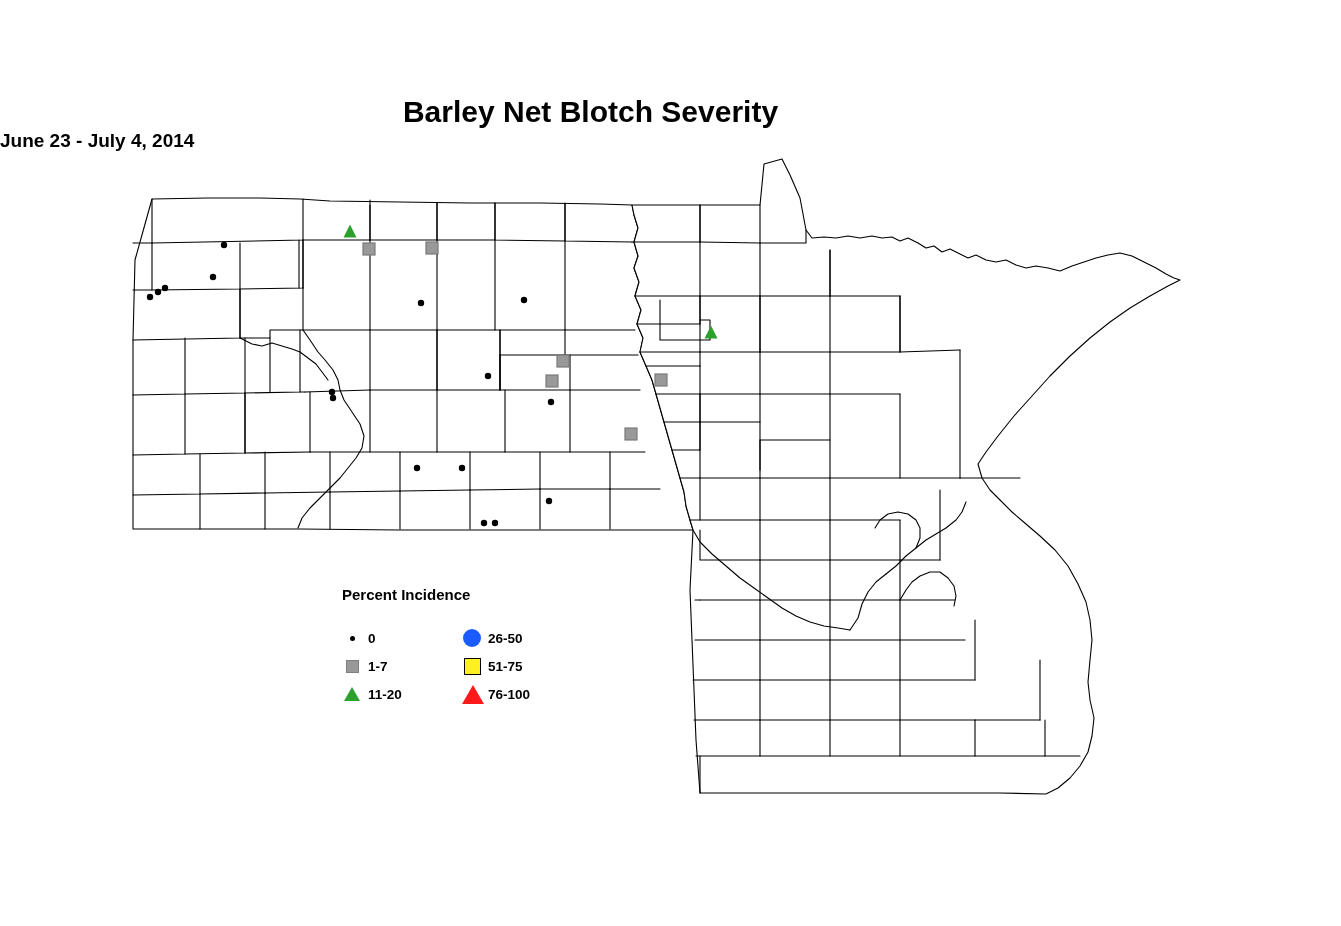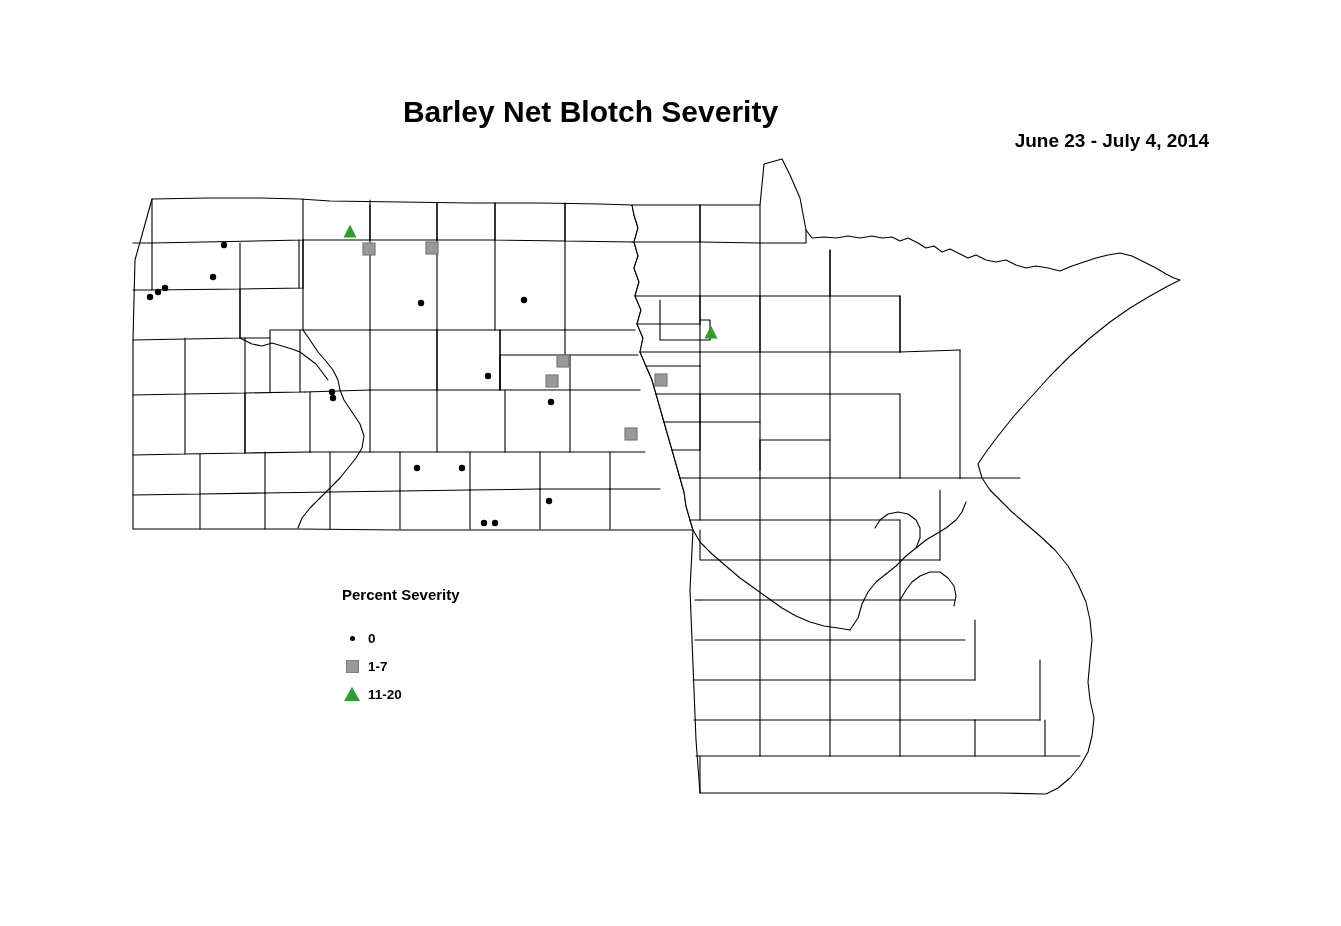--- a/index.html
+++ b/index.html
@@ -30,21 +30,21 @@
     font-weight: bold;
     letter-spacing: 0px;
     color: #000;
     margin-top: 33px;
   }
   .subtitle {
     position: absolute;
     left: 0;
     top: 130px;
     width: 1209px;
-    text-align: right;
+    text-align: left;
     font-size: 19px;
     font-weight: bold;
     color: #000;
   }
   #map-svg {
     position: absolute;
     left: 0;
     top: 0;
   }
   .legend {
@@ -380,21 +380,21 @@
         <rect x="363" y="243" width="12" height="12" fill="#999999" stroke="#7a7a7a" stroke-width="1.2"></rect>
         <rect x="426" y="242" width="12" height="12" fill="#999999" stroke="#7a7a7a" stroke-width="1.2"></rect>
         <rect x="557" y="355" width="12" height="12" fill="#999999" stroke="#7a7a7a" stroke-width="1.2"></rect>
         <rect x="546" y="375" width="12" height="12" fill="#999999" stroke="#7a7a7a" stroke-width="1.2"></rect>
         <rect x="655" y="374" width="12" height="12" fill="#999999" stroke="#7a7a7a" stroke-width="1.2"></rect>
         <rect x="625" y="428" width="12" height="12" fill="#999999" stroke="#7a7a7a" stroke-width="1.2"></rect>
       </g>
   </svg>
 
   <div class="legend">
-    <div class="legend-title">Percent Severity</div>
+    <div class="legend-title">Percent Incidence</div>
 
     <div class="legend-col left">
       <div class="legend-row">
         <span class="legend-sym">
             <i class="sym-dot"></i>
           </span>
         <span class="legend-label">0</span>
       </div>
       <div class="legend-row">
         <span class="legend-sym">
@@ -403,15 +403,35 @@
         <span class="legend-label">1-7</span>
       </div>
       <div class="legend-row">
         <span class="legend-sym">
             <i class="sym-tri-green"></i>
           </span>
         <span class="legend-label">11-20</span>
       </div>
     </div>
 
+    <div class="legend-col right">
+      <div class="legend-row">
+        <span class="legend-sym">
+            <i class="sym-circle-blue"></i>
+          </span>
+        <span class="legend-label">26-50</span>
+      </div>
+      <div class="legend-row">
+        <span class="legend-sym">
+            <i class="sym-square-yellow"></i>
+          </span>
+        <span class="legend-label">51-75</span>
+      </div>
+      <div class="legend-row">
+        <span class="legend-sym">
+            <i class="sym-tri-red"></i>
+          </span>
+        <span class="legend-label">76-100</span>
+      </div>
+    </div>
   </div>
 
 </div>
 
 </body></html>

